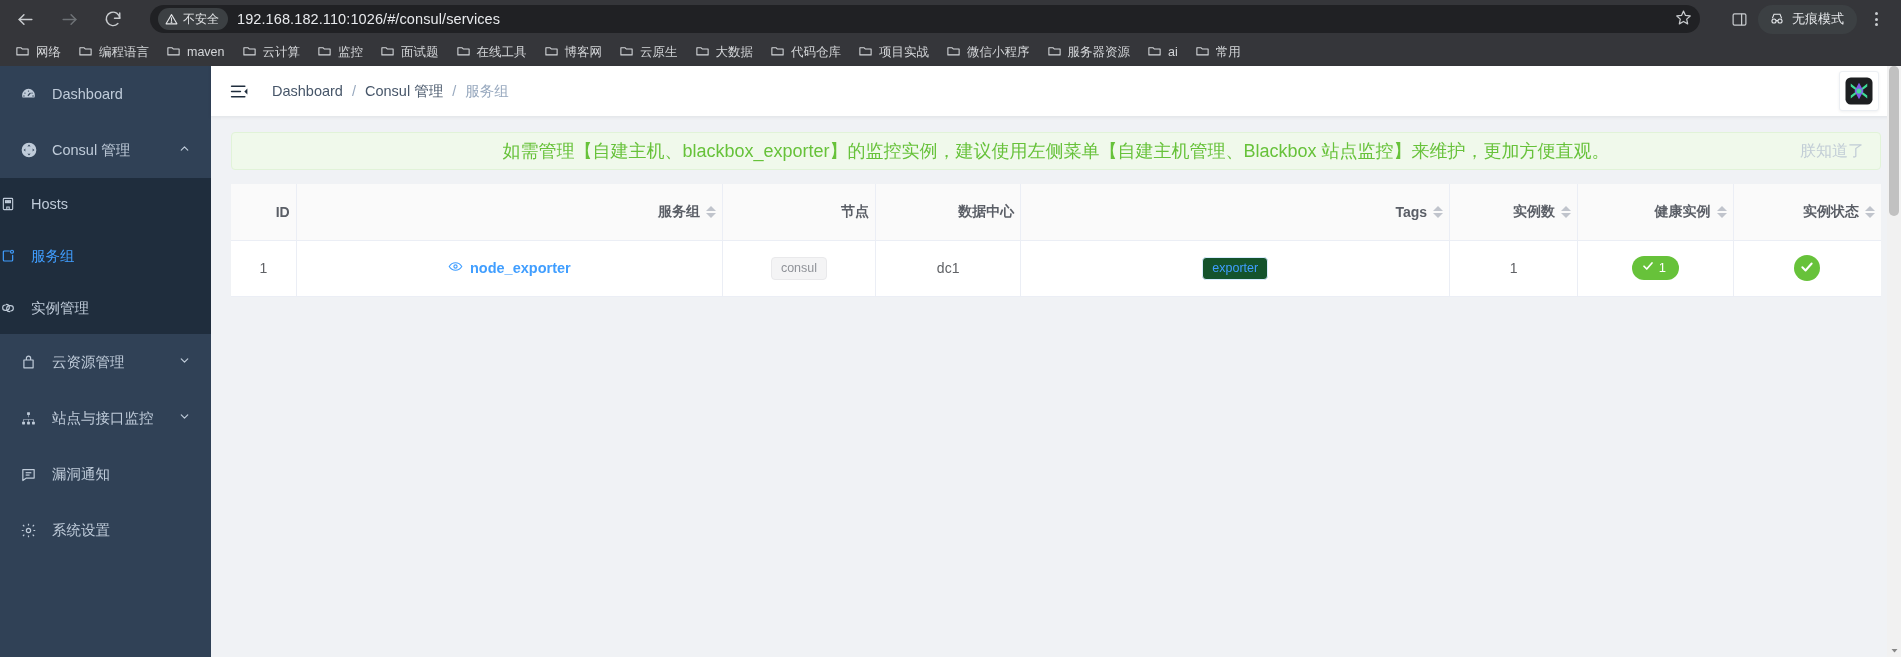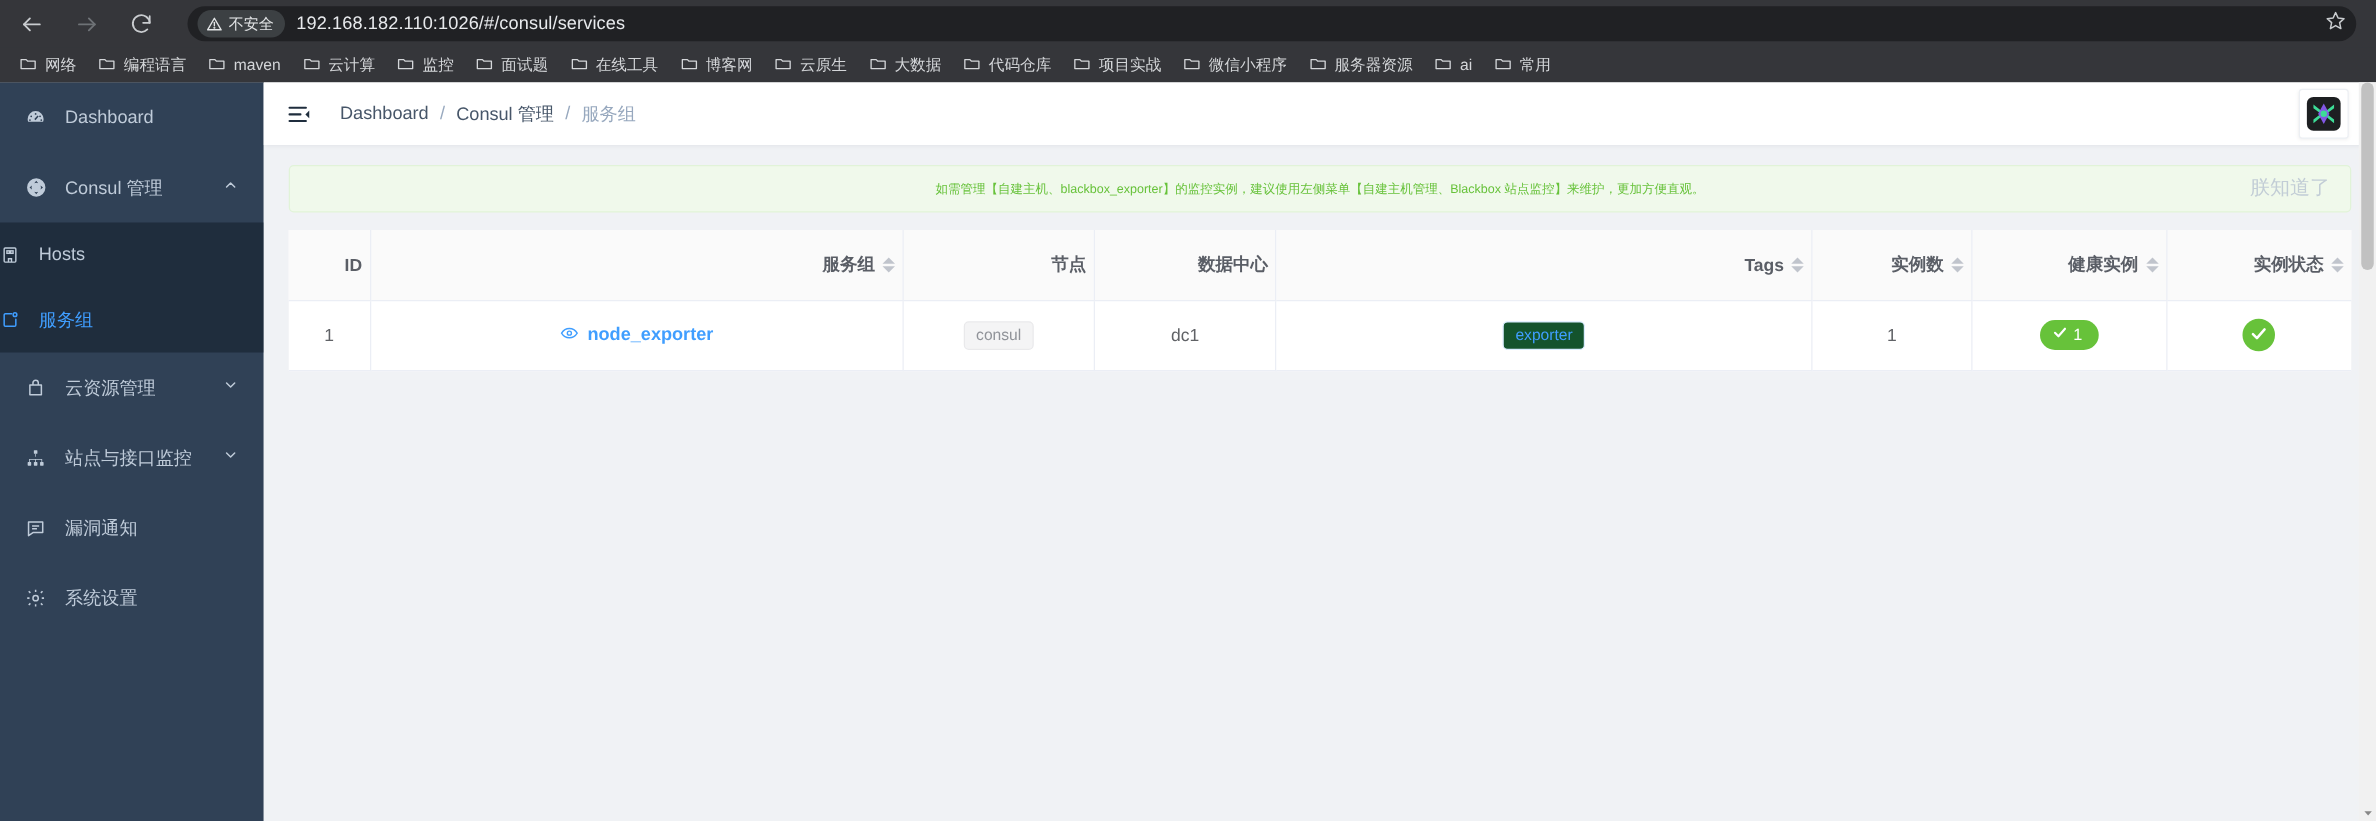--- a/index.html
+++ b/index.html
@@ -130,21 +130,21 @@
 
   .content { padding: 16px 20px 0 20px; flex: 1 1 auto; overflow: hidden; }
 
   .alert {
     background: #f0f9eb; border: 1px solid #e1f3d8;
     border-radius: 4px; height: 38px;
     display: flex; align-items: center; justify-content: center;
     position: relative; padding: 0 80px; margin-bottom: 0;
   }
   .alert-text {
-    color: #67c23a; font-size: 10px; 
+    color: #67c23a; font-size: 18px; 
     white-space: nowrap; overflow: hidden;
   }
   .alert-close {
     position: absolute; right: 16px; top: 50%; transform: translateY(-50%);
     color: #c2cdd6; font-size: 16px; white-space: nowrap;
   }
 
   .card { background: #ffffff; margin-top: 14px; }
   table.grid { width: 100%; border-collapse: collapse; table-layout: fixed; }
   table.grid thead th {
@@ -245,20 +245,44 @@
       <span class="url-text">192.168.182.110:1026/#/consul/services</span>
       <div class="omni-right">
         <span class="star-icon">
           <svg width="17" height="17" viewBox="0 0 24 24" fill="none" stroke="currentColor" stroke-width="1.7" stroke-linejoin="round">
               <polygon points="12,3 14.8,9.1 21.5,9.8 16.5,14.3 17.9,21 12,17.6 6.1,21 7.5,14.3 2.5,9.8 9.2,9.1"></polygon>
             </svg>
         </span>
       </div>
     </div>
 
+    <div class="tb-right">
+      <div class="icon-btn">
+        <svg width="17" height="17" viewBox="0 0 24 24" fill="none" stroke="currentColor" stroke-width="1.7">
+            <rect x="3" y="4" width="18" height="16" rx="2"></rect>
+            <line x1="15" y1="4" x2="15" y2="20"></line>
+          </svg>
+      </div>
+      <div class="incognito-pill">
+        <svg width="16" height="16" viewBox="0 0 24 24" fill="none" stroke="currentColor" stroke-width="1.6">
+            <path d="M5 11 L7.5 5 h9 L19 11"></path>
+            <circle cx="7.5" cy="15" r="3.1"></circle>
+            <circle cx="16.5" cy="15" r="3.1"></circle>
+            <line x1="10.6" y1="14.4" x2="13.4" y2="14.4"></line>
+          </svg>
+        <span>无痕模式</span>
+      </div>
+      <div class="icon-btn">
+        <span class="kebab">
+            <i></i>
+            <i></i>
+            <i></i>
+          </span>
+      </div>
+    </div>
   </div>
 
   <div class="bookmarks">
     <div class="bm">
         <span class="folder-ic"><svg width="15" height="15" viewBox="0 0 24 24" fill="none" stroke="#d4d6d9" stroke-width="1.7" stroke-linejoin="round">
             <path d="M3 7.5 V19 H21 V9.5 H11.5 L9.5 7.5 Z"></path>
           </svg></span>
         <span>网络</span>
       </div>
     <div class="bm">
@@ -395,20 +419,29 @@
         <span class="mi-label">Hosts</span>
       </div>
       <div class="sub-item active">
         <span class="mi-icon">
           <svg width="16" height="16" viewBox="0 0 24 24" fill="none" stroke="currentColor" stroke-width="1.8" stroke-linecap="round" stroke-linejoin="round">
               <path d="M14 4.5H6.5A1.5 1.5 0 0 0 5 6v12a1.5 1.5 0 0 0 1.5 1.5h11A1.5 1.5 0 0 0 19 18v-7"></path>
               <circle cx="18" cy="5.6" r="2.2"></circle>
             </svg>
         </span>
         <span class="mi-label">服务组</span>
+      </div>
+      <div class="sub-item">
+        <span class="mi-icon">
+          <svg width="16" height="16" viewBox="0 0 24 24" fill="none" stroke="currentColor" stroke-width="1.7" stroke-linecap="round" stroke-linejoin="round">
+              <path d="M9.5 6.5a4.5 4.5 0 0 1 0 9H8a4 4 0 0 1 0-8"></path>
+              <path d="M14.5 17.5a4.5 4.5 0 0 1 0-9H16a4 4 0 0 1 0 8"></path>
+            </svg>
+        </span>
+        <span class="mi-label">实例管理</span>
       </div>
     </div>
 
     <div class="menu-item">
       <span class="mi-icon">
         <svg width="17" height="17" viewBox="0 0 24 24" fill="none" stroke="currentColor" stroke-width="1.7" stroke-linejoin="round">
             <path d="M5.5 8.5h13v11h-13z"></path>
             <path d="M9 8.5V6a3 3 0 0 1 6 0v2.5"></path>
           </svg>
       </span>

